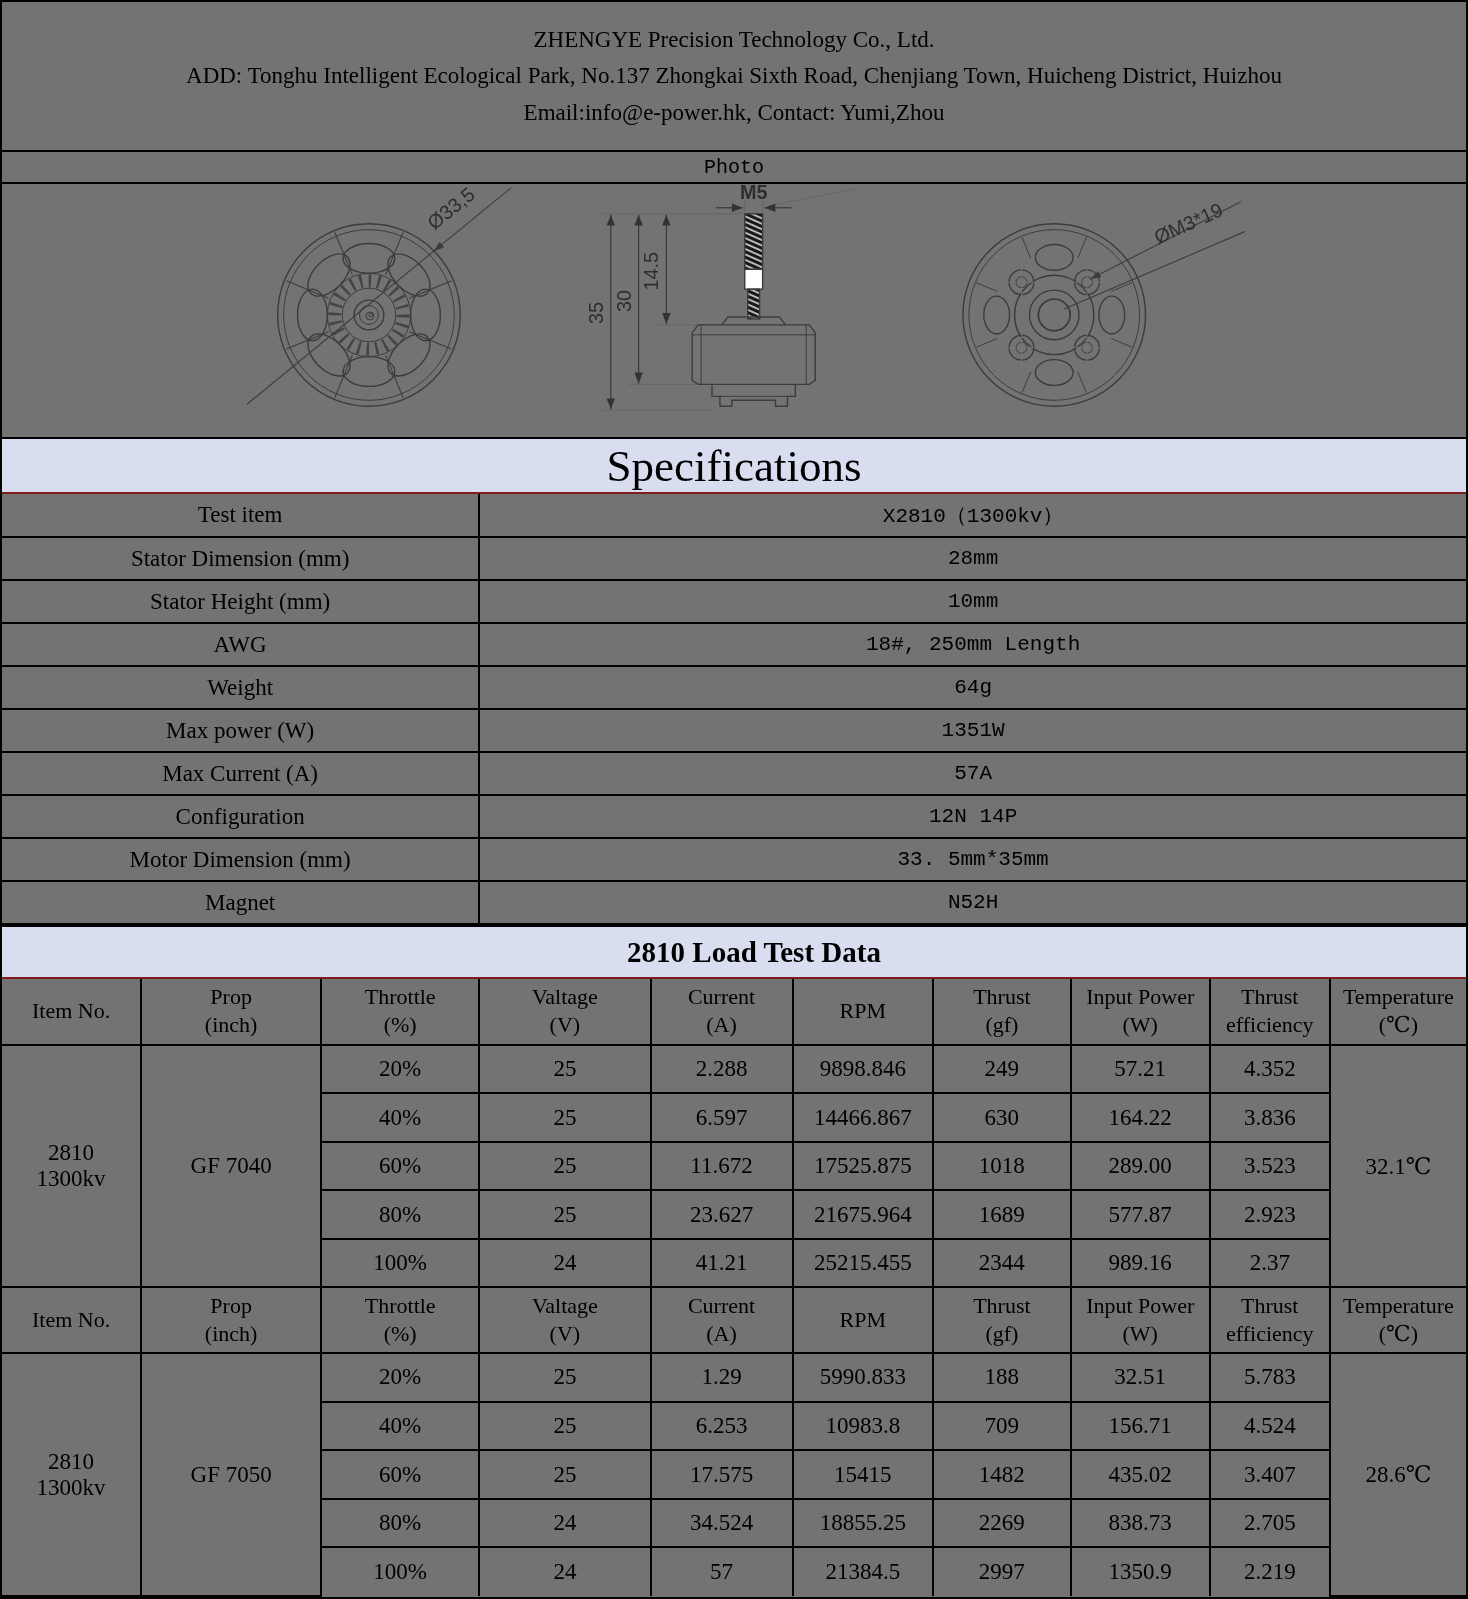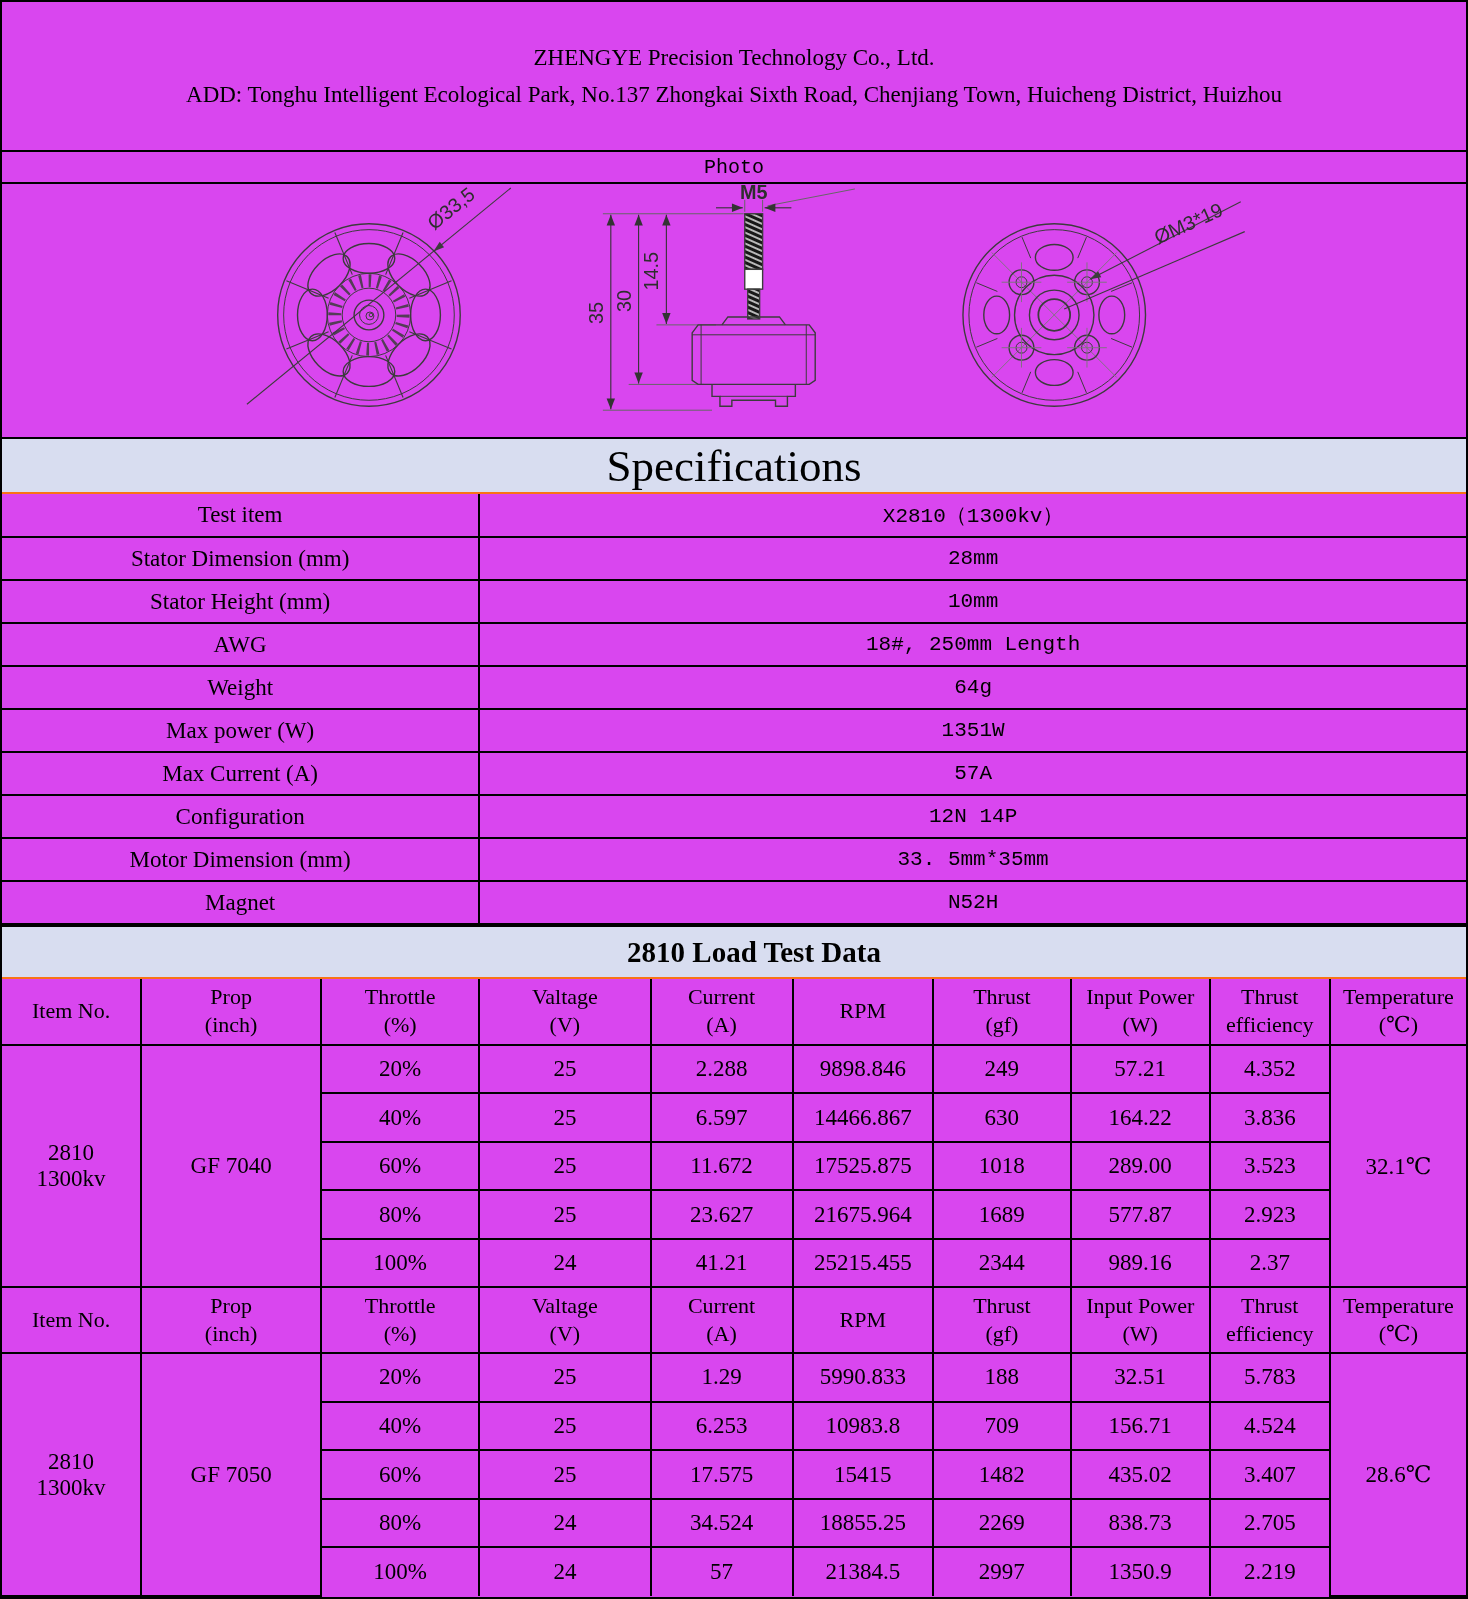--- a/index.html
+++ b/index.html
@@ -1,19 +1,19 @@
 <!DOCTYPE html>
 <html><head>
 <meta charset="utf-8">
 <style>
   * { margin:0; padding:0; box-sizing:border-box; }
   html,body { background:#fff; }
   .page {
     width:1468px; height:1599px; margin:0 auto;
-    border:2px solid #000; background:#d946ef;
+    border:2px solid #000; background:#737373;
     font-family:"Liberation Serif","DejaVu Serif",serif;
     color:#000; overflow:hidden;
     display:flex; flex-direction:column;
   }
   
   .co-header {
     height:150px; border-bottom:2px solid #000;
     display:flex; flex-direction:column; justify-content:center; align-items:center;
     gap:9px; text-align:center;
   }
@@ -31,21 +31,21 @@
     display:flex; align-items:center; justify-content:center; gap:30px;
   }
   svg text.dim {
     font-family:"Liberation Sans","DejaVu Sans",sans-serif;
     font-size:20px; fill:#2e2e2e;
   }
   
   .banner {
     background:#d8ddf0;
     display:flex; align-items:center; justify-content:center;
-    border-top:2px solid #000; border-bottom:2px solid #f97316;
+    border-top:2px solid #000; border-bottom:2px solid #7f1d1d;
   }
   .spec-banner { height:57px; font-size:45px; }
   .load-banner { height:54px; font-size:29px; font-weight:bold;padding-left:40px; }
   
   table { border-collapse:collapse; width:100%; table-layout:fixed; }
   td { border:2px solid #000; text-align:center; vertical-align:middle; padding:0 4px; }
   .spec-table td { height:43px; }
   .spec-table td.sl { width:32.6%; font-size:23px; }
   .spec-table td.sv {
     font-family:"Liberation Mono","DejaVu Sans Mono",monospace;
@@ -66,20 +66,21 @@
   .load-table tr:last-child td { border-bottom:none; }
 </style>
 </head>
 <body>
 
 <div class="page">
 
   <div class="co-header">
     <div class="line">ZHENGYE Precision Technology Co., Ltd.</div>
     <div class="line">ADD: Tonghu Intelligent Ecological Park, No.137 Zhongkai Sixth Road, Chenjiang Town, Huicheng District, Huizhou</div>
+    <div class="line">Email:info@e-power.hk, Contact: Yumi,Zhou</div>
   </div>
 
   <div class="photo-bar">Photo</div>
 
   <div class="drawings">
 
     <svg width="340" height="253" viewBox="0 0 340 255">
       <g fill="none" stroke="#3c3c3c" stroke-width="1.4">
         <circle cx="175" cy="132" r="92"></circle>
         <circle cx="175" cy="132" r="86" stroke-width="1"></circle>

